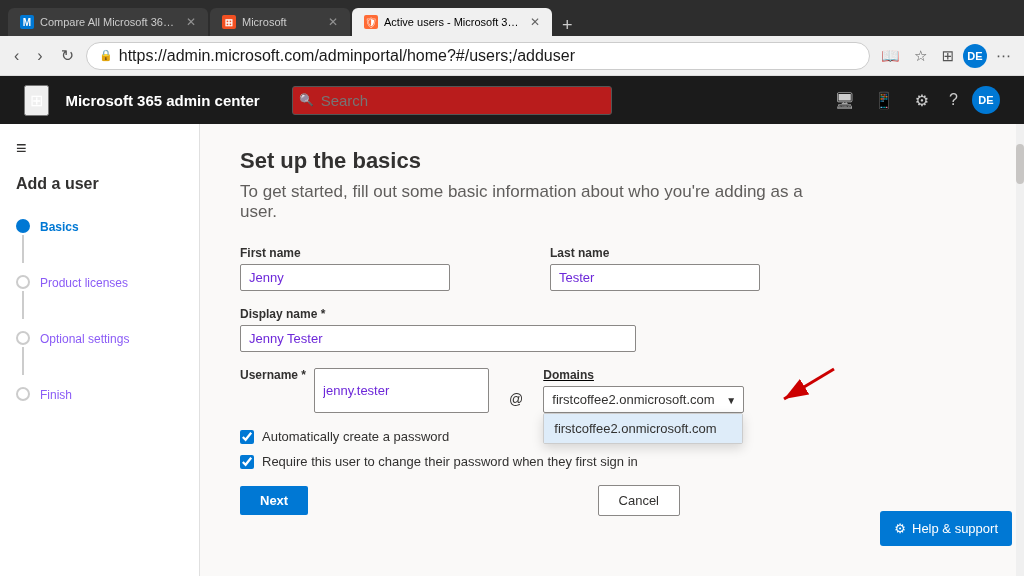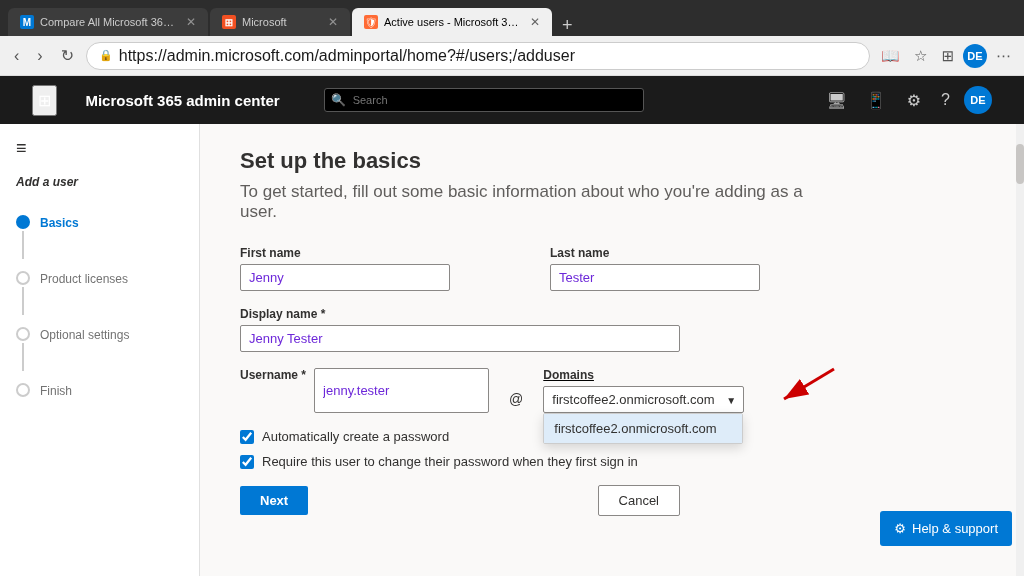--- a/index.html
+++ b/index.html
@@ -18,45 +18,45 @@
     .browser-toolbar { background: #f0f0f0; display: flex; align-items: center; padding: 5px 8px; gap: 6px; height: 40px; border-bottom: 1px solid #ddd; }
     .nav-btn { background: none; border: none; cursor: pointer; color: #555; font-size: 16px; padding: 3px 6px; border-radius: 3px; }
     .address-bar { flex: 1; background: #fff; border: 1px solid #ccc; border-radius: 16px; padding: 4px 12px; font-size: 12px; color: #333; display: flex; align-items: center; gap: 6px; }
     .address-bar-lock { color: #555; font-size: 11px; }
     .address-text { flex: 1; font-size: 16px; color: #1a1a1a; }
     .toolbar-icons { display: flex; gap: 4px; align-items: center; }
     .toolbar-icon-btn { background: none; border: none; cursor: pointer; color: #555; font-size: 15px; padding: 3px 5px; border-radius: 3px; }
 
     
     .app-container { background: #f3f2f1; flex: 1; display: flex; flex-direction: column; overflow: hidden; }
-    .app-header { background: #1b1b1b; color: #fff; display: flex; align-items: center; padding: 0 32px; height: 48px; gap: 28px; flex-shrink: 0; }
+    .app-header { background: #1b1b1b; color: #fff; display: flex; align-items: center; padding: 0 24px; height: 48px; gap: 16px; flex-shrink: 0; }
     .app-header-waffle { color: #fff; font-size: 16px; cursor: pointer; padding: 4px; }
     .app-header-title { font-size: 15px; font-weight: 600; color: #fff; flex: 0 0 auto; }
     .app-header-search { flex: 1; max-width: 320px; margin-left: 16px; }
     .app-header-search input { width: 100%; background: #2d2d2d; border: 1px solid #555; color: #fff; padding: 5px 10px 5px 28px; border-radius: 3px; font-size: 13px; }
     .search-wrap { position: relative; }
     .search-wrap-icon { position: absolute; left: 8px; top: 50%; transform: translateY(-50%); color: #aaa; font-size: 12px; }
     .header-right-icons { margin-left: auto; display: flex; align-items: center; gap: 8px; }
     .header-icon-btn { background: none; border: none; color: #ccc; font-size: 16px; cursor: pointer; padding: 4px 6px; border-radius: 3px; }
     .avatar-btn { background: #0078d4; border: none; color: #fff; font-size: 11px; font-weight: 700; width: 28px; height: 28px; border-radius: 50%; cursor: pointer; }
 
     
     .content-area { display: flex; flex: 1; overflow: hidden; }
     .sidebar { background: #fff; width: 200px; border-right: 1px solid #e0e0e0; display: flex; flex-direction: column; flex-shrink: 0; }
     .sidebar-top { padding: 14px 16px 8px; }
     .sidebar-toggle { background: none; border: none; font-size: 18px; cursor: pointer; color: #323130; }
-    .sidebar-add-user-label { font-size: 12px; color: #323130; padding: 8px 16px 12px; font-weight: 600; font-style: italic; }
+    .sidebar-add-user-label { font-size: 16px; color: #323130; padding: 8px 16px 12px; font-weight: 600; }
 
     .wizard-steps { padding: 8px 0; }
     .wizard-step { display: flex; align-items: flex-start; padding: 6px 16px; gap: 10px; }
     .step-indicator { display: flex; flex-direction: column; align-items: center; }
     .step-dot { width: 14px; height: 14px; border-radius: 50%; border: 2px solid #ccc; background: #fff; flex-shrink: 0; }
     .step-dot.active { background: #0078d4; border-color: #0078d4; }
     .step-line { width: 2px; height: 28px; background: #ccc; margin-top: 2px; }
-    .step-label { font-size: 12px; color: #737373; padding-top: 0; line-height: 1.4; }
+    .step-label { font-size: 12px; color: #8b5cf6; padding-top: 0; line-height: 1.4; }
     .step-label.active { font-weight: 700; color: #0078d4; }
 
     
     .main-content { flex: 1; background: #faf9f8; overflow-y: auto; padding: 24px 40px; position: relative; }
     .page-title { font-size: 22px; font-weight: 600; color: #323130; margin-bottom: 8px; }
     .page-subtitle { font-size: 17px; color: #605e5c; margin-bottom: 24px; }
 
     .form-row { display: flex; gap: 20px; margin-bottom: 16px; }
     .form-group { display: flex; flex-direction: column; gap: 4px; }
     .form-group.half { flex: 1; }
@@ -139,21 +139,21 @@
   </div>
 
   <div class="app-container">
 
     <div class="app-header">
       <button class="app-header-waffle">⊞</button>
       <span class="app-header-title">Microsoft 365 admin center</span>
       <div class="app-header-search">
         <div class="search-wrap">
           <span class="search-wrap-icon">🔍</span>
-          <input type="text" style="width: 100%; background: #000000; border: 1px solid rgb(85, 85, 85); color: rgb(255, 255, 255); padding: 5px 10px 5px 28px; border-radius: 3px; font-size: 11px;" placeholder="Search">
+          <input type="text" style="width: 100%; background: #b91c1c; border: 1px solid rgb(85, 85, 85); color: rgb(255, 255, 255); padding: 5px 10px 5px 28px; border-radius: 3px; font-size: 15px;" placeholder="Search">
         </div>
       </div>
       <div class="header-right-icons">
         <button class="header-icon-btn">🖥</button>
         <button class="header-icon-btn">📱</button>
         <button class="header-icon-btn">⚙</button>
         <button class="header-icon-btn">?</button>
         <button class="avatar-btn">DE</button>
       </div>
     </div>
@@ -208,21 +208,21 @@
             </div>
             <div class="form-group half">
               <label class="form-label">Last name</label>
               <input class="form-input" type="text" value="Tester" style="width: 210px;">
             </div>
           </div>
 
           <div class="form-row">
             <div class="form-group">
               <label class="form-label">Display name *</label>
-              <input class="form-input" type="text" value="Jenny Tester" style="width: 440px;">
+              <input class="form-input" type="text" value="Jenny Tester" style="width: 396px;">
             </div>
           </div>
 
           <div style="display:flex; gap:0; align-items:flex-end; margin-bottom:16px; position:relative;">
             <div style="display:flex; gap:20px;">
               <div style="display:flex;gap:8px;">
                 <label class="form-label">Username *</label>
                 <input class="form-input" type="text" value="jenny.tester" style="width: 175px;">
               </div>
               <div style="padding-bottom:6px;font-size:14px;color:#323130;align-self:flex-end;">@</div>

